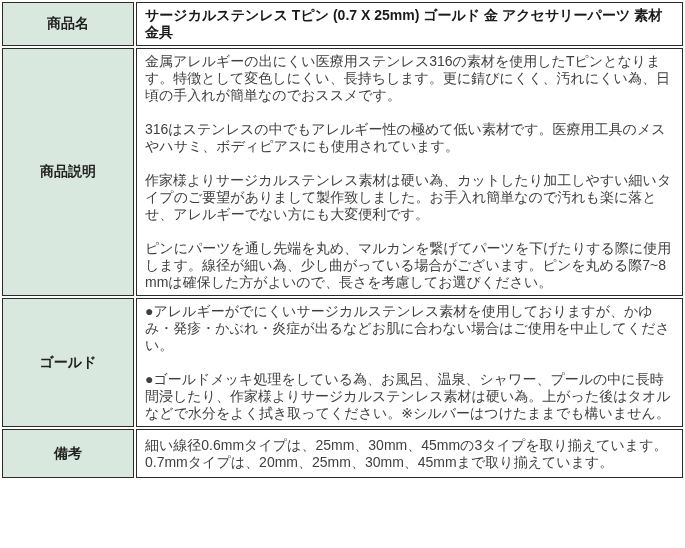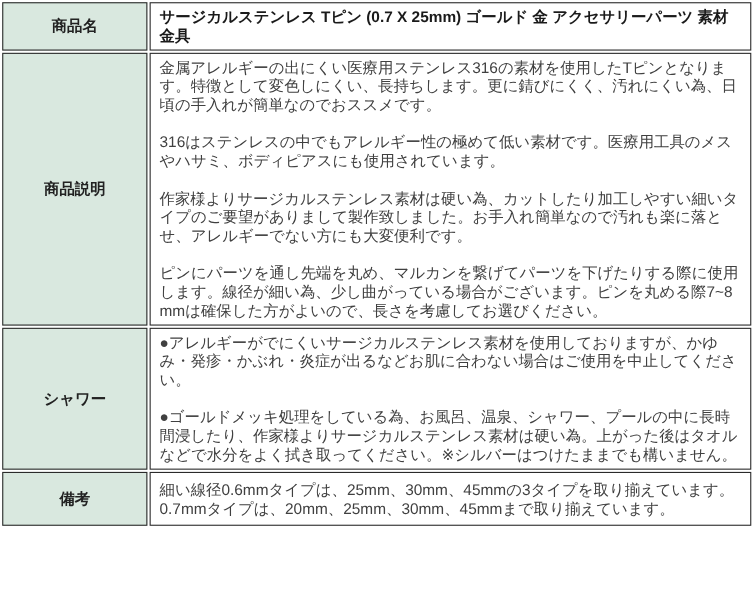--- a/index.html
+++ b/index.html
@@ -65,21 +65,21 @@
       <th class="label">商品説明</th>
       <td class="value">金属アレルギーの出にくい医療用ステンレス316の素材を使用したTピンとなります。特徴として変色しにくい、長持ちします。更に錆びにくく、汚れにくい為、日頃の手入れが簡単なのでおススメです。
 
 316はステンレスの中でもアレルギー性の極めて低い素材です。医療用工具のメスやハサミ、ボディピアスにも使用されています。
 
 作家様よりサージカルステンレス素材は硬い為、カットしたり加工しやすい細いタイプのご要望がありまして製作致しました。お手入れ簡単なので汚れも楽に落とせ、アレルギーでない方にも大変便利です。
 
 ピンにパーツを通し先端を丸め、マルカンを繋げてパーツを下げたりする際に使用します。線径が細い為、少し曲がっている場合がございます。ピンを丸める際7~8mmは確保した方がよいので、長さを考慮してお選びください。</td>
     </tr>
     <tr class="r-note">
-      <th class="label">シャワー</th>
+      <th class="label">ゴールド</th>
       <td class="value">●アレルギーがでにくいサージカルステンレス素材を使用しておりますが、かゆみ・発疹・かぶれ・炎症が出るなどお肌に合わない場合はご使用を中止してください。
 
 ●ゴールドメッキ処理をしている為、お風呂、温泉、シャワー、プールの中に長時間浸したり、作家様よりサージカルステンレス素材は硬い為。上がった後はタオルなどで水分をよく拭き取ってください。※シルバーはつけたままでも構いません。</td>
     </tr>
     <tr class="r-remark">
       <th class="label">備考</th>
       <td class="value">細い線径0.6mmタイプは、25mm、30mm、45mmの3タイプを取り揃えています。0.7mmタイプは、20mm、25mm、30mm、45mmまで取り揃えています。</td>
     </tr>
   </tbody>
 </table>

